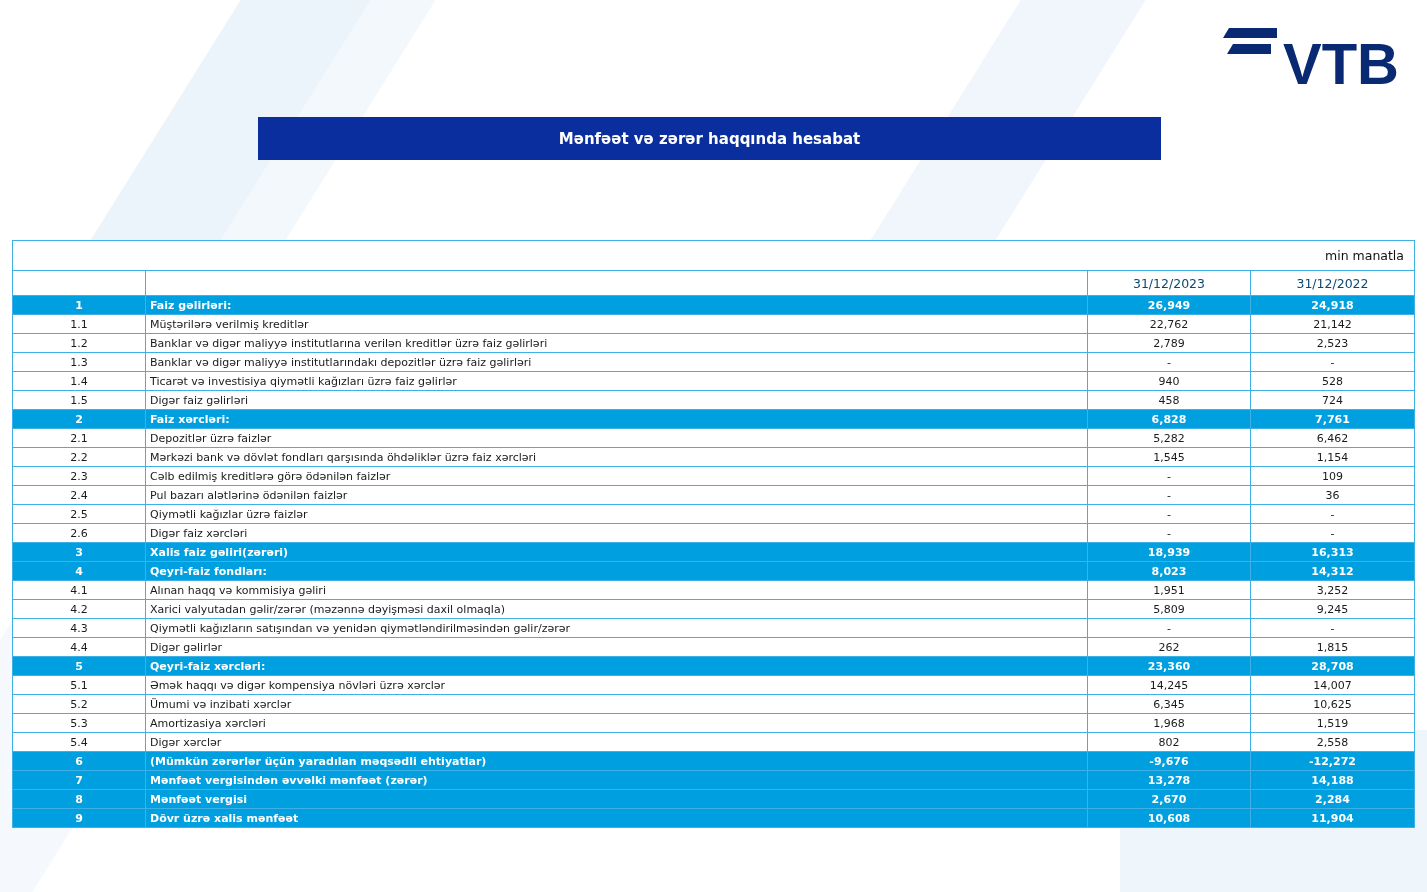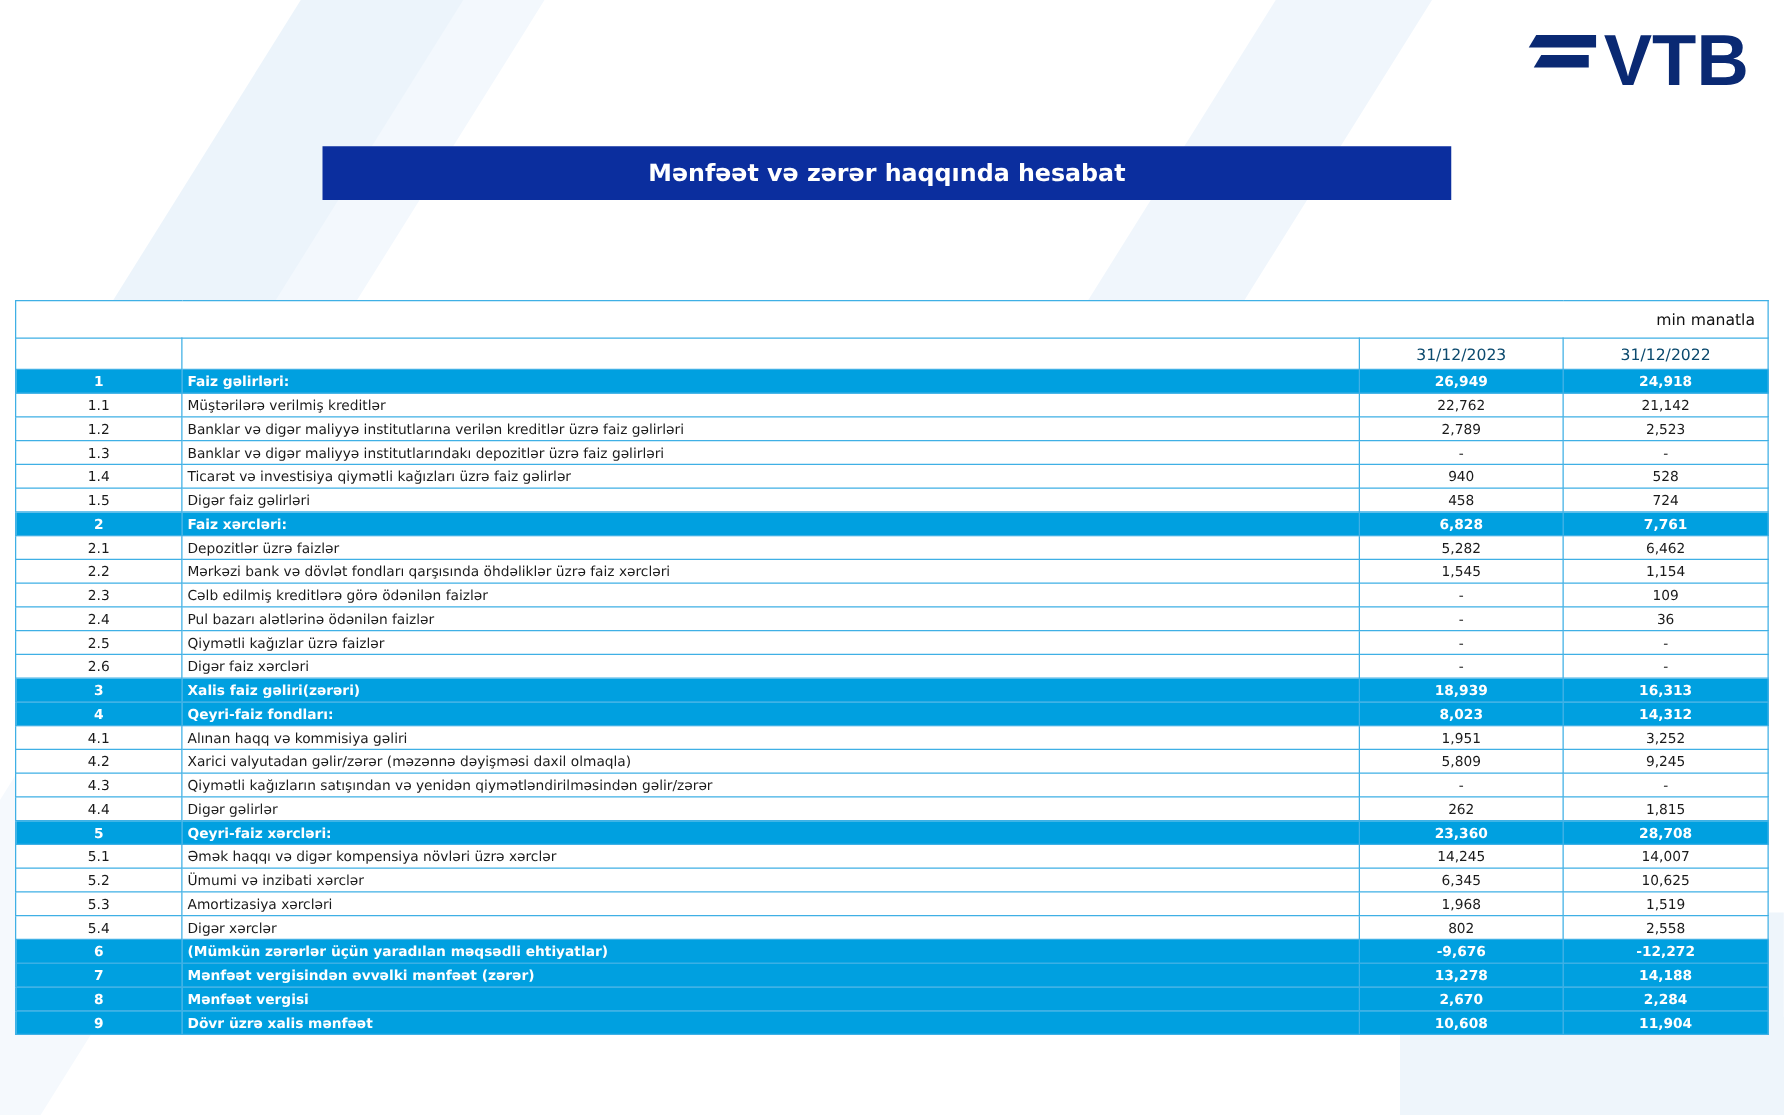--- a/index.html
+++ b/index.html
@@ -26,31 +26,32 @@
     display: flex; align-items: flex-start; gap: 6px;
   }
   .logo-mark { margin-top: 6px; }
   .logo-text {
     color: #0a2973;
     font-family: "Liberation Sans", sans-serif;
     font-weight: 700;
     font-size: 58px;
     line-height: 1;
     letter-spacing: 0px;
+    margin-top: 15px;
   }
 
   
   .banner {
     position: absolute;
     left: 258px; top: 117px;
     width: 903px; height: 43px;
     background: #0b2e9e;
     color: #ffffff;
     display: flex; align-items: center; justify-content: center;
-    font-size: 19px; font-weight: 700;
+    font-size: 15px; font-weight: 700;
   }
 
   
   .table-wrap {
     position: absolute;
     left: 12px; top: 240px;
     width: 1403px;
   }
   table {
     width: 100%;

